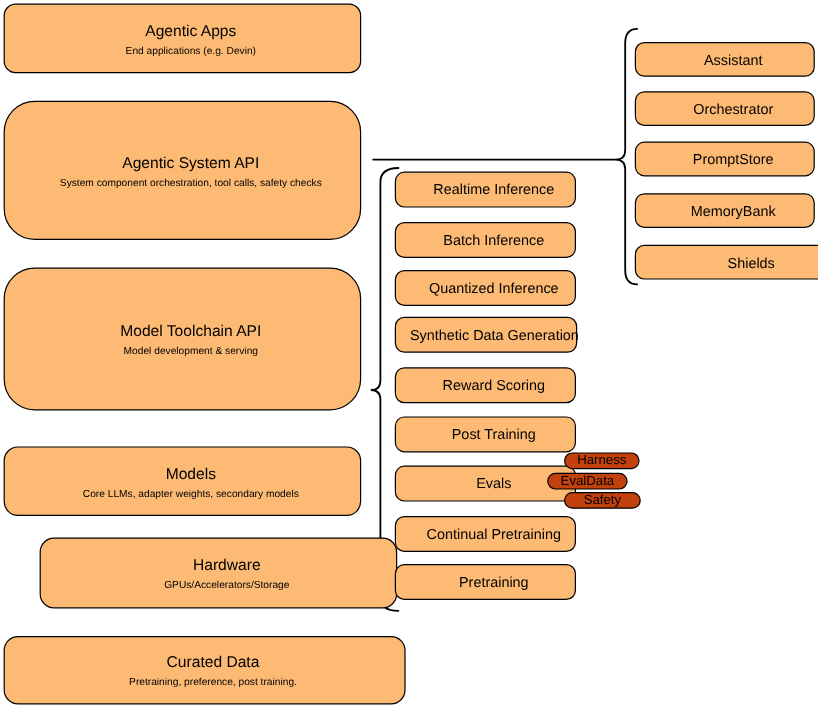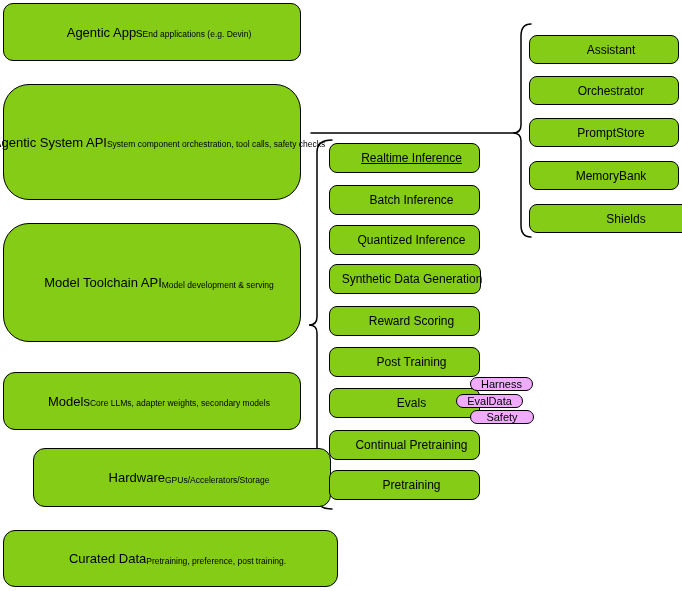--- a/index.html
+++ b/index.html
@@ -21,23 +21,23 @@
     left: 0;
     top: 0;
     width: 682px;
     height: 591px;
     pointer-events: none;
   }
   .box {
     position: absolute;
     box-sizing: border-box;
     border: 1.5px solid #000000;
-    background: #84cc16;
+    background: #fdba74;
     display: flex;
-    flex-direction: row;
+    flex-direction: column;
     align-items: center;
     justify-content: center;
     text-align: center;
     padding-left: 14px;
   }
   .layer-box .title {
     font-size: 13px;
     line-height: 15px;
     white-space: nowrap;
   }
@@ -50,21 +50,21 @@
   .cap-box, .comp-box {
     font-size: 12px;
     line-height: 14px;
     white-space: nowrap;
   }
   .pill {
     position: absolute;
     box-sizing: border-box;
     border: 1.3px solid #000000;
     border-radius: 8px;
-    background: #f0abfc;
+    background: #c2410c;
     font-size: 11px;
     line-height: 12px;
     display: flex;
     align-items: center;
     justify-content: center;
     white-space: nowrap;
     z-index: 4;
   }
 </style>
 </head>
@@ -101,21 +101,21 @@
   <div class="box layer-box" style="left:3px; top:448px; width:298px; height:59px; border-radius:12px;margin-left:30px;">
     <div class="title">Hardware</div>
     <div class="subtitle">GPUs/Accelerators/Storage</div>
   </div>
 
   <div class="box layer-box" style="left:3px; top:530px; width:335px; height:57px; border-radius:12px;">
     <div class="title">Curated Data</div>
     <div class="subtitle">Pretraining, preference, post training.</div>
   </div>
 
-  <div class="box cap-box" style="left:329px; top:143px; width:151px; height:30px; border-radius:8px;text-decoration:underline;">Realtime Inference</div>
+  <div class="box cap-box" style="left:329px; top:143px; width:151px; height:30px; border-radius:8px;">Realtime Inference</div>
 
   <div class="box cap-box" style="left:329px; top:185px; width:151px; height:30px; border-radius:8px;">Batch Inference</div>
 
   <div class="box cap-box" style="left:329px; top:225px; width:151px; height:30px; border-radius:8px;">Quantized Inference</div>
 
   <div class="box cap-box" style="left:329px; top:264px; width:152px; height:30px; border-radius:8px;">Synthetic Data Generation</div>
 
   <div class="box cap-box" style="left:329px; top:306px; width:151px; height:30px; border-radius:8px;">Reward Scoring</div>
 
   <div class="box cap-box" style="left:329px; top:347px; width:151px; height:30px; border-radius:8px;">Post Training</div>

